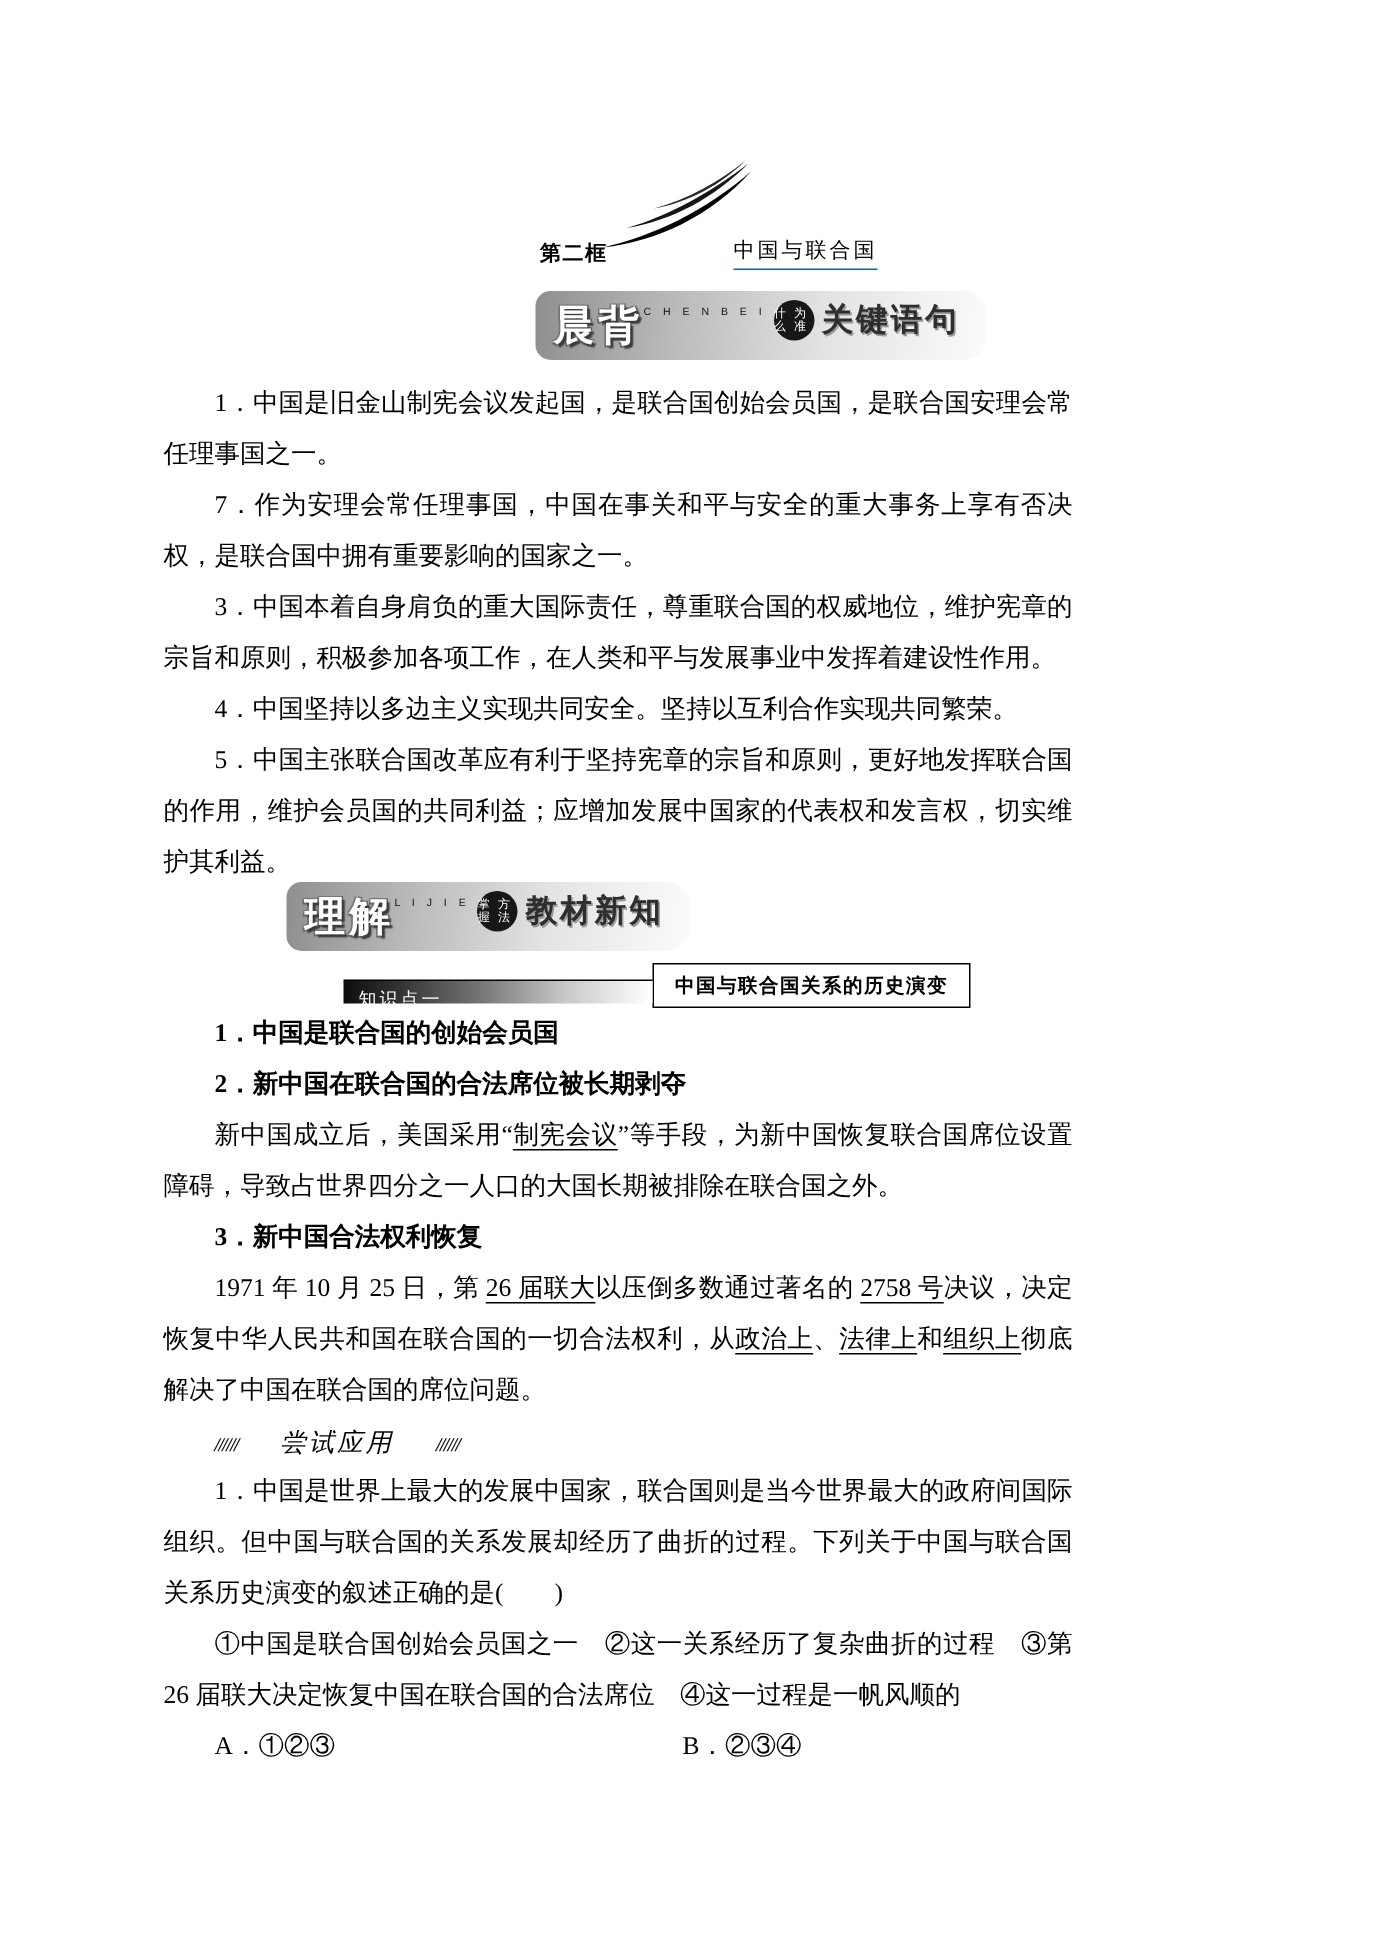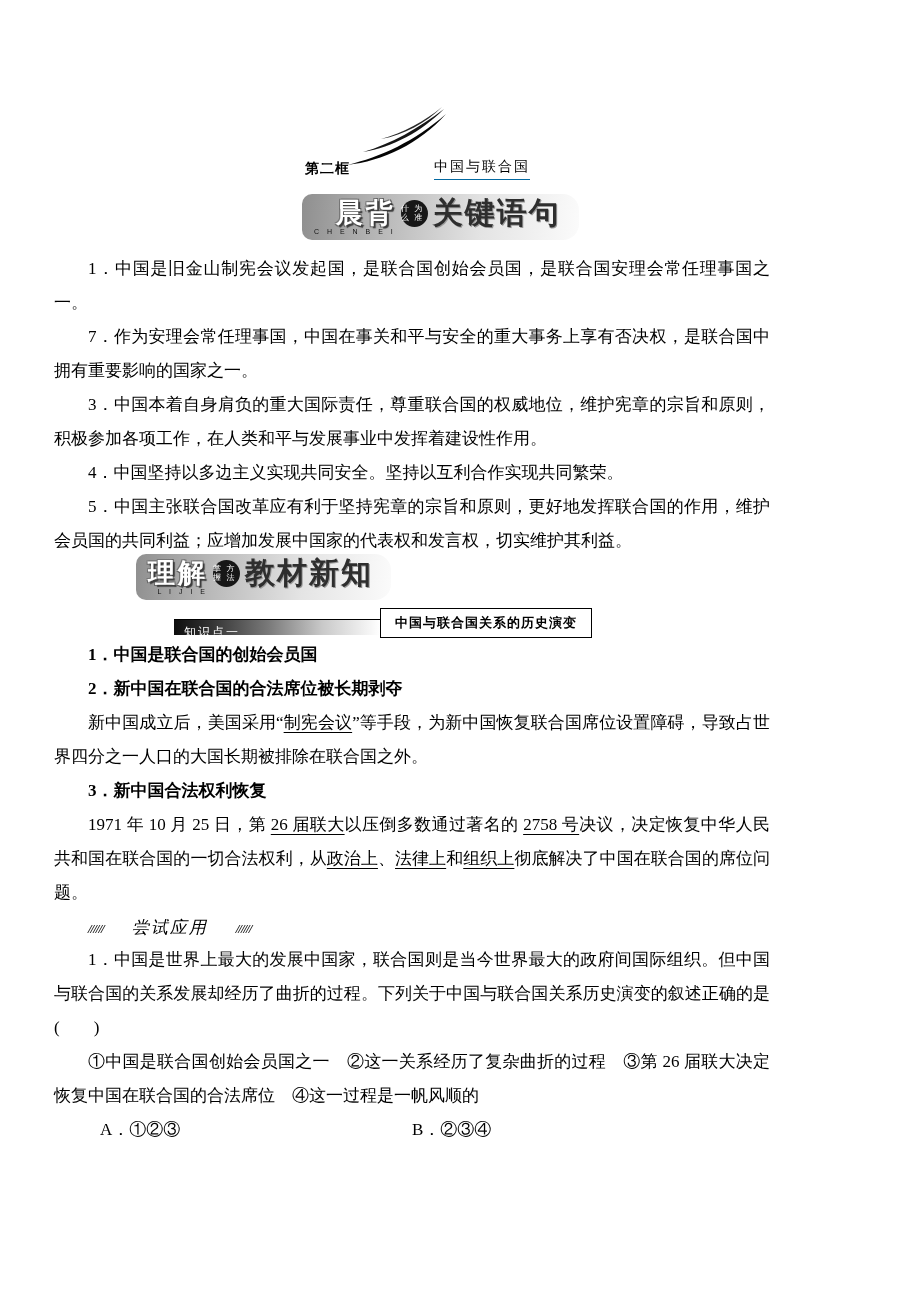--- a/index.html
+++ b/index.html
@@ -4,21 +4,21 @@
 <style>
   * { box-sizing: border-box; }
   html, body { margin: 0; padding: 0; }
   body {
     width: 920px; height: 1302px;
     background: #ffffff;
     color: #000;
     font-family: "Liberation Serif", "DejaVu Serif", serif;
     overflow: hidden;
   }
-  .page { width: 824px; height: 1302px; padding: 0 54px; position: relative; }
+  .page { width: 824px; height: 1302px; padding: 0 109px; position: relative; }
 
   
   .header-zone { position: relative; height: 252px; }
   .swoosh { position: absolute; left: 292px; top: 106px; width: 102px; height: 60px; }
   .section-label {
     position: absolute; left: 251px; top: 160px;
     font-size: 14px; font-weight: bold; letter-spacing: 1px;
   }
   .doc-title {
     position: absolute; left: 380px; top: 158px;
@@ -31,38 +31,38 @@
     position: absolute;
     display: flex; align-items: center;
     background: linear-gradient(95deg, #8f8f8f 0%, #b9b9b9 30%, #e4e4e4 65%, #fbfbfb 100%);
     border-radius: 10px 16px 16px 10px;
     padding: 2px 18px 2px 12px;
     height: 46px;
   }
   .banner-cb { left: 248px; top: 194px; }
   .banner2-zone { position: relative; height: 48px; }
   .banner-lj { left: 82px; top: -4px; }
-  .bn-left { display: flex; flex-direction: column; align-items: flex-end; }
+  .bn-left { display: flex; flex-direction: row; align-items: flex-start; }
   .bn-big {
     font-size: 27px; font-weight: bold; color: #fff; letter-spacing: 3px;
     text-shadow: 2px 2px 1px #3a3a3a, -1px -1px 0 #777, 1px -1px 0 #666, -1px 1px 0 #666;
     line-height: 1;
   }
   .bn-sub {
     font-family: "Liberation Sans", sans-serif;
     font-size: 7px; letter-spacing: 3px; color: #111; margin-top: 1px; line-height: 1;
   }
   .bn-oval {
     display: flex; flex-direction: row; align-items: center; justify-content: center;
     width: 27px; height: 27px; border-radius: 50%;
     background: #171717; color: #fff;
     font-size: 8px; line-height: 1.15; margin: 0 5px 8px 5px; flex: none;
   }
   .bn-right {
-    font-size: 30px; font-weight: bold; color: #2e2e2e; letter-spacing: 2px;
+    font-size: 21px; font-weight: bold; color: #2e2e2e; letter-spacing: 2px;
     text-shadow: 1px 1px 0 #9a9a9a; margin-bottom: 8px; line-height: 1;
   }
 
   
   .kp p, .kt {
     margin: 0;
     font-size: 17px; line-height: 34px;
     text-align: justify; text-indent: 2em;
   }
   .kh { font-size: 17px; line-height: 34px; font-weight: bold; text-indent: 2em; }
@@ -85,21 +85,21 @@
     padding: 3px 14px;
     font-size: 13px; font-weight: bold; letter-spacing: 1px;
     line-height: 22px;
   }
 
   
   .practice-banner { margin-left: 34px; margin-top: 4px; line-height: 28px; }
   .hatch { font-style: italic; font-weight: bold; font-size: 13px; letter-spacing: -1px; color: #111; }
   .practice-label { font-style: italic; font-weight: normal; font-size: 17px; margin: 0 24px; letter-spacing: 2px; }
   .ans-row { display: flex; font-size: 17px; line-height: 34px; }
-  .ans-a { margin-left: 46px; width: 312px; }
+  .ans-a { margin-left: 34px; width: 312px; }
 </style>
 </head>
 <body>
 
 <div class="page">
 
   <div class="header-zone">
     <svg class="swoosh" viewBox="0 0 100 60" aria-hidden="true">
       <path d="M0 59 C 34 51, 68 35, 99 8 C 72 38, 36 55, 0 59 Z" fill="#050505"></path>
       <path d="M16 46 C 44 38, 72 22, 97 3 C 74 26, 46 41, 16 46 Z" fill="#161616"></path>

